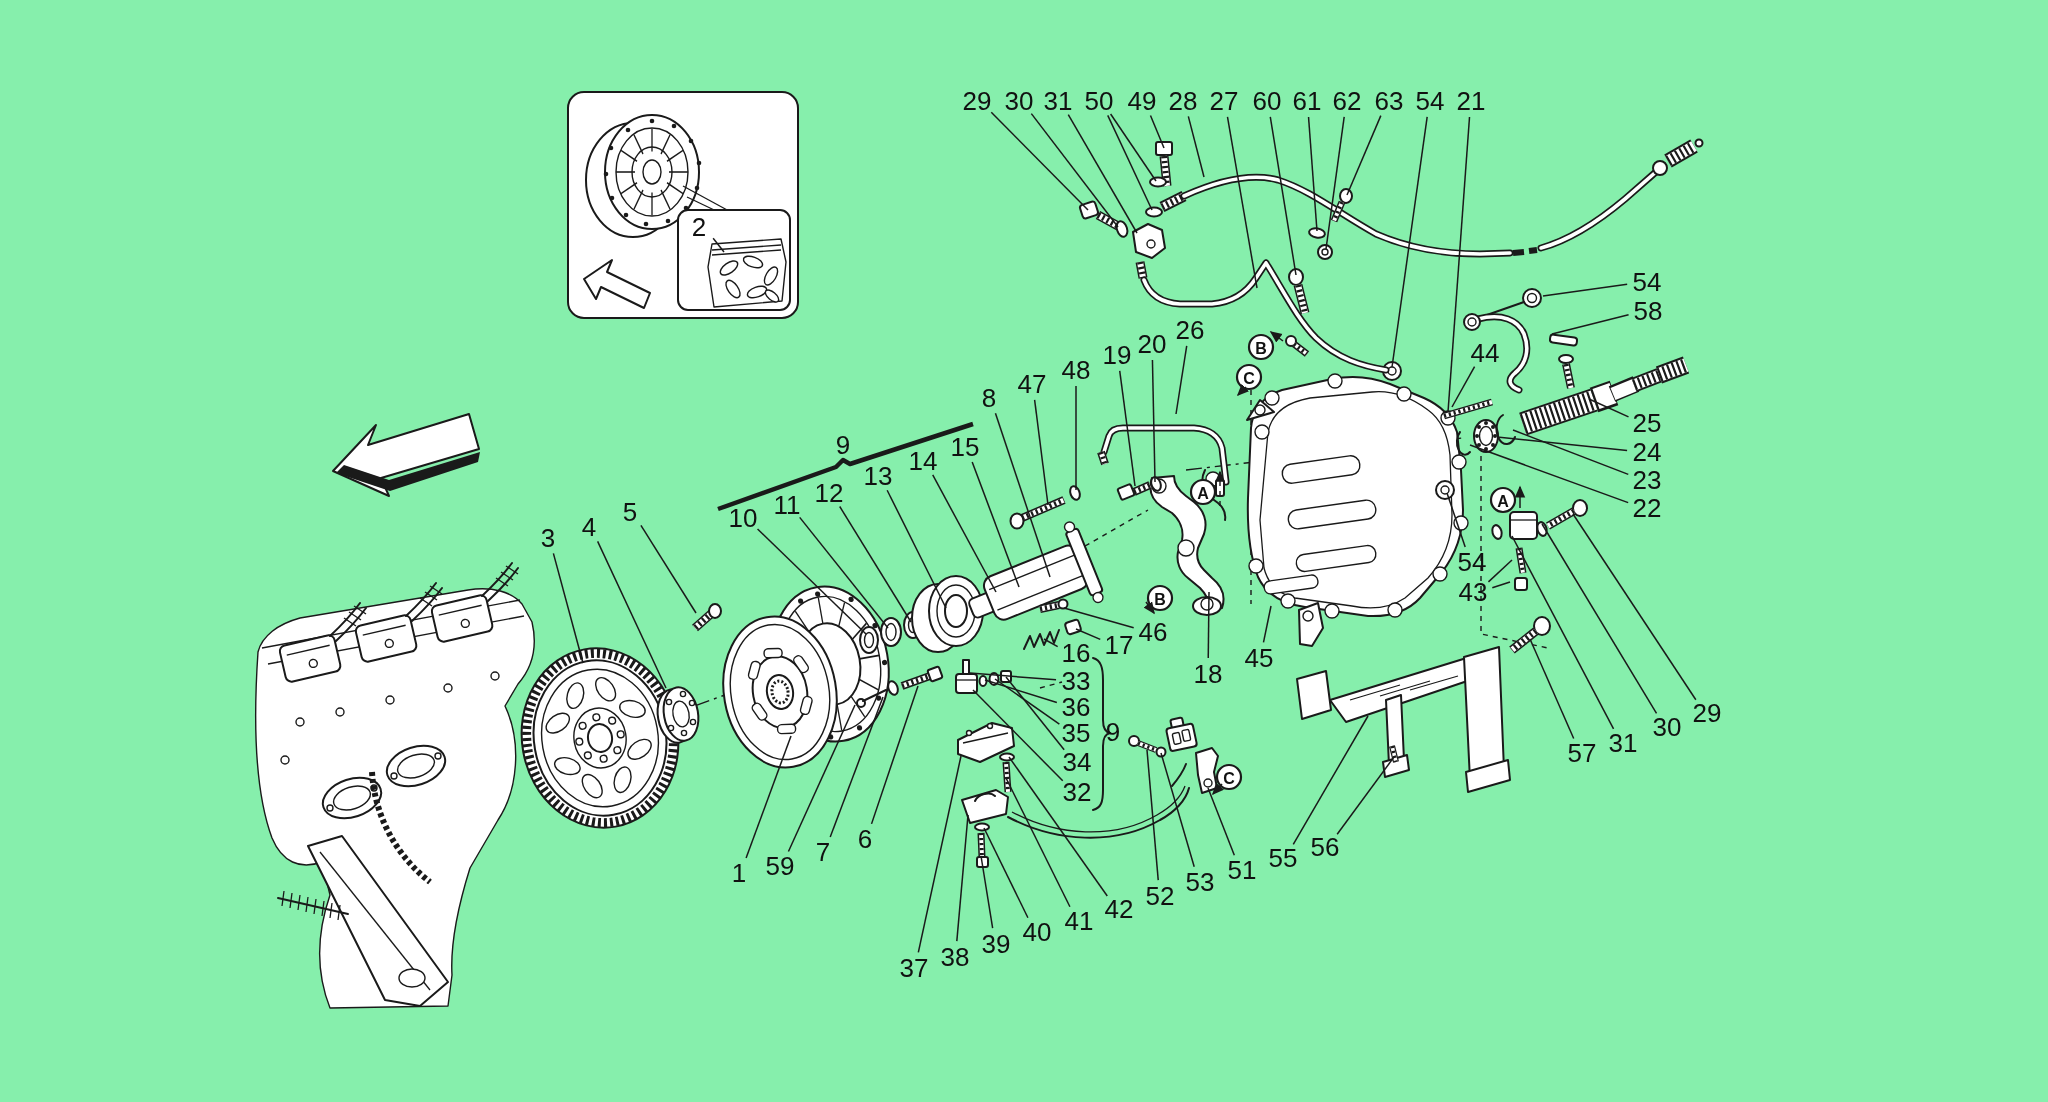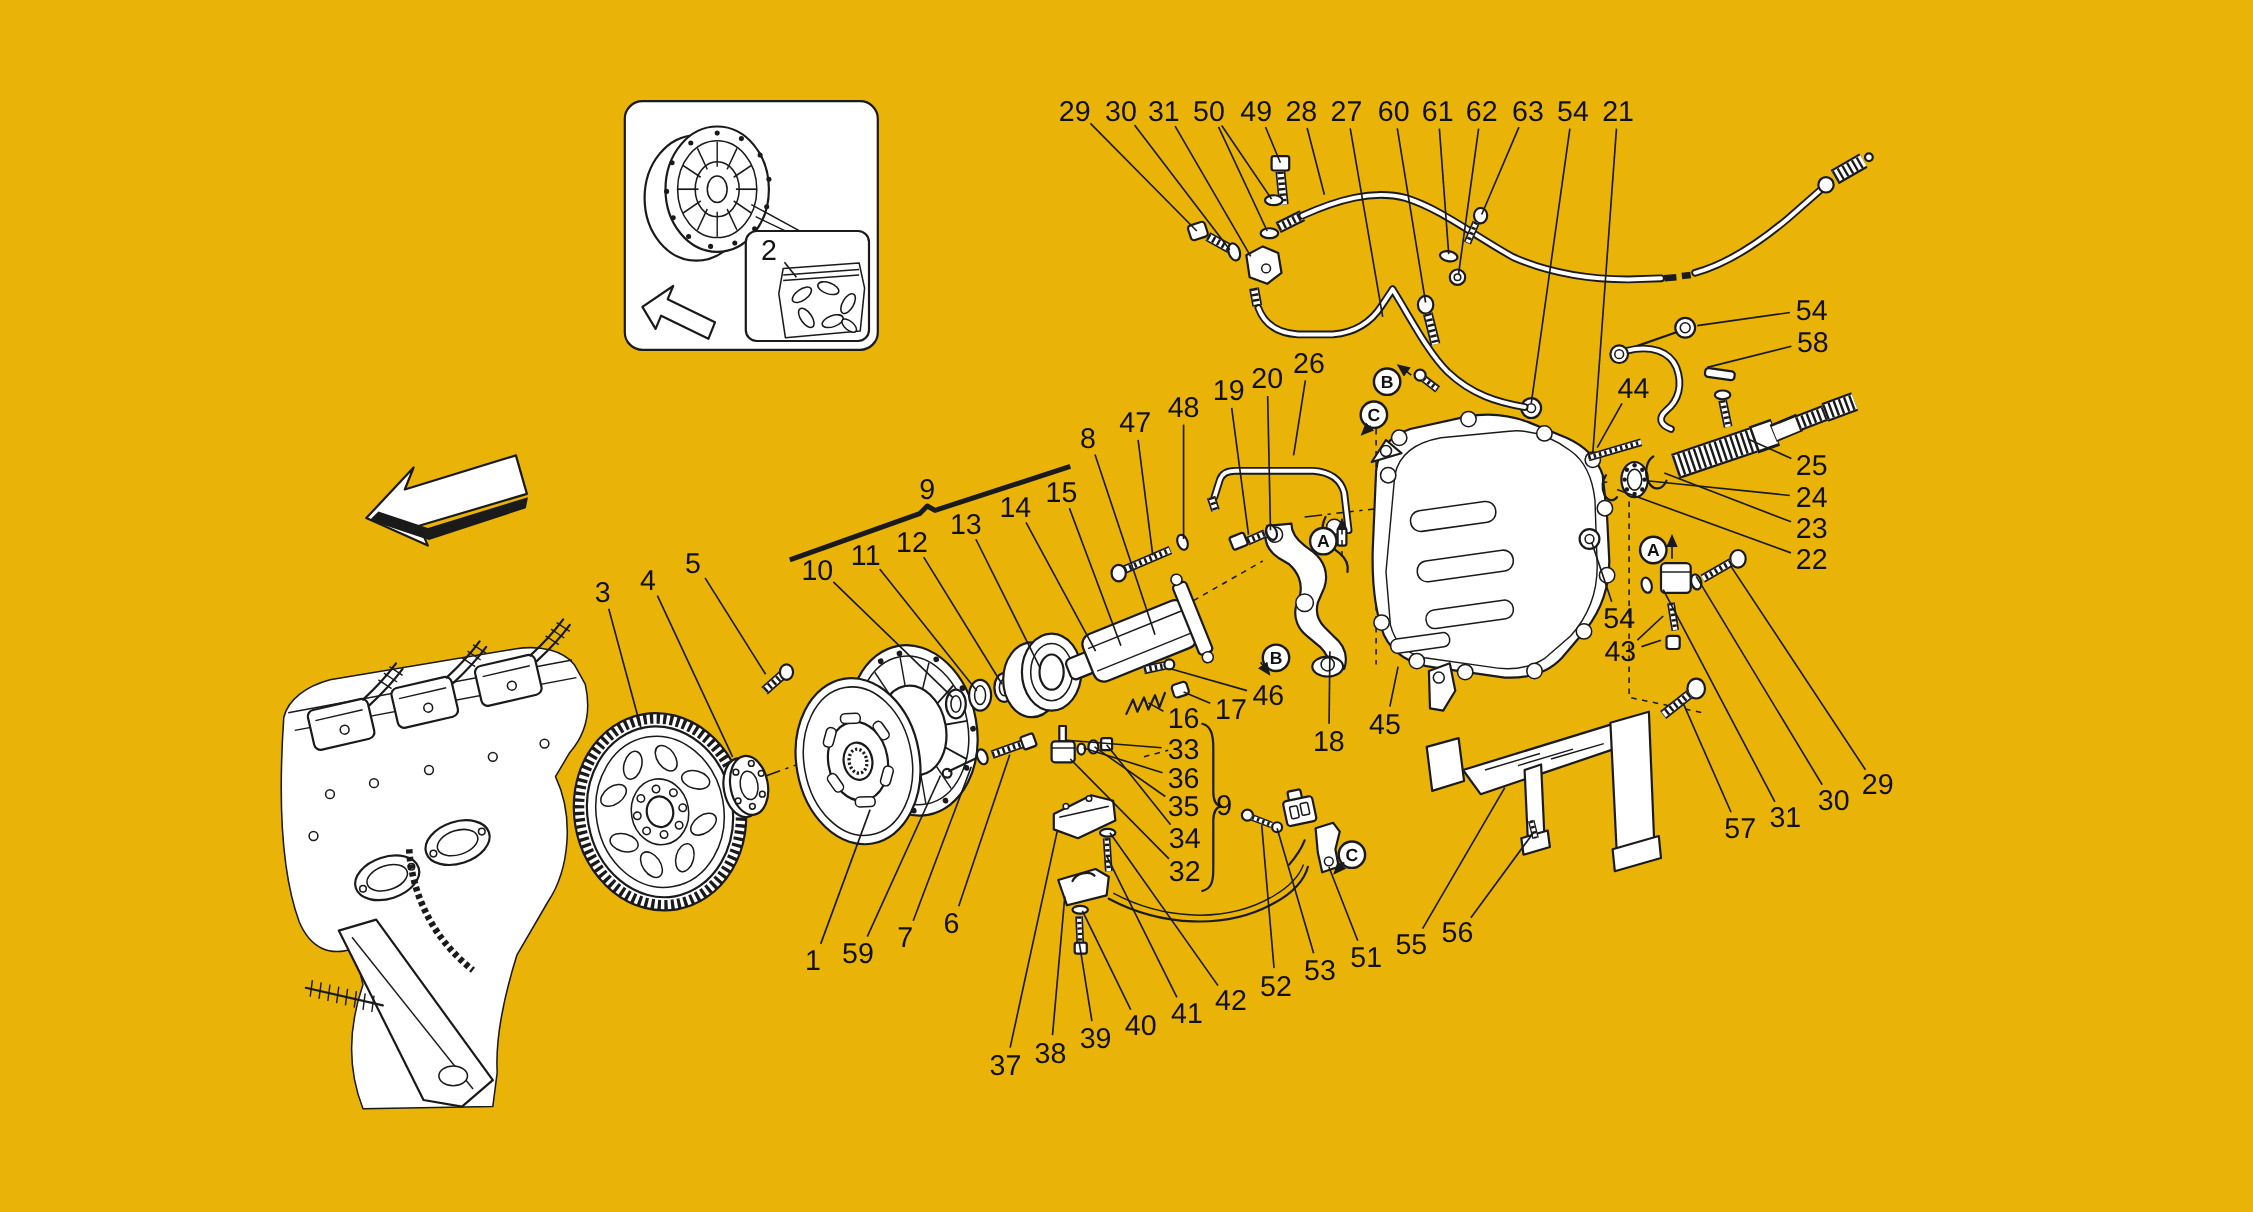--- a/index.html
+++ b/index.html
@@ -1,16 +1,16 @@
 <!DOCTYPE html>
 <html><head>
 <meta charset="utf-8">
 <style>
   html,body{margin:0;padding:0;background:#e8e8e8;font-family:"Liberation Sans",sans-serif}
-  .stage{position:relative;width:2048px;height:1102px;background:#eab308;overflow:hidden}
+  .stage{position:relative;width:2048px;height:1102px;background:#86efac;overflow:hidden}
   svg{display:block}
   .ln{fill:none;stroke:#1a1a1a;stroke-width:2;stroke-linecap:round;stroke-linejoin:round}
   .fw{fill:#ffffff;stroke:#1a1a1a;stroke-width:2;stroke-linejoin:round}
   .fwt{fill:#ffffff;stroke:#1a1a1a;stroke-width:1.4;stroke-linejoin:round}
   .thin{fill:none;stroke:#1a1a1a;stroke-width:1.3}
   .tubo{fill:none;stroke:#1a1a1a;stroke-width:7;stroke-linecap:round}
   .tubi{fill:none;stroke:#ffffff;stroke-width:3.6;stroke-linecap:round}
   .bands{fill:none;stroke:#1a1a1a;stroke-dasharray:2.2 2.8}
   .axis{fill:none;stroke:#1a1a1a;stroke-width:1.4;stroke-dasharray:16 5 3 5}
   .dash{fill:none;stroke:#1a1a1a;stroke-width:1.4;stroke-dasharray:5 5}

